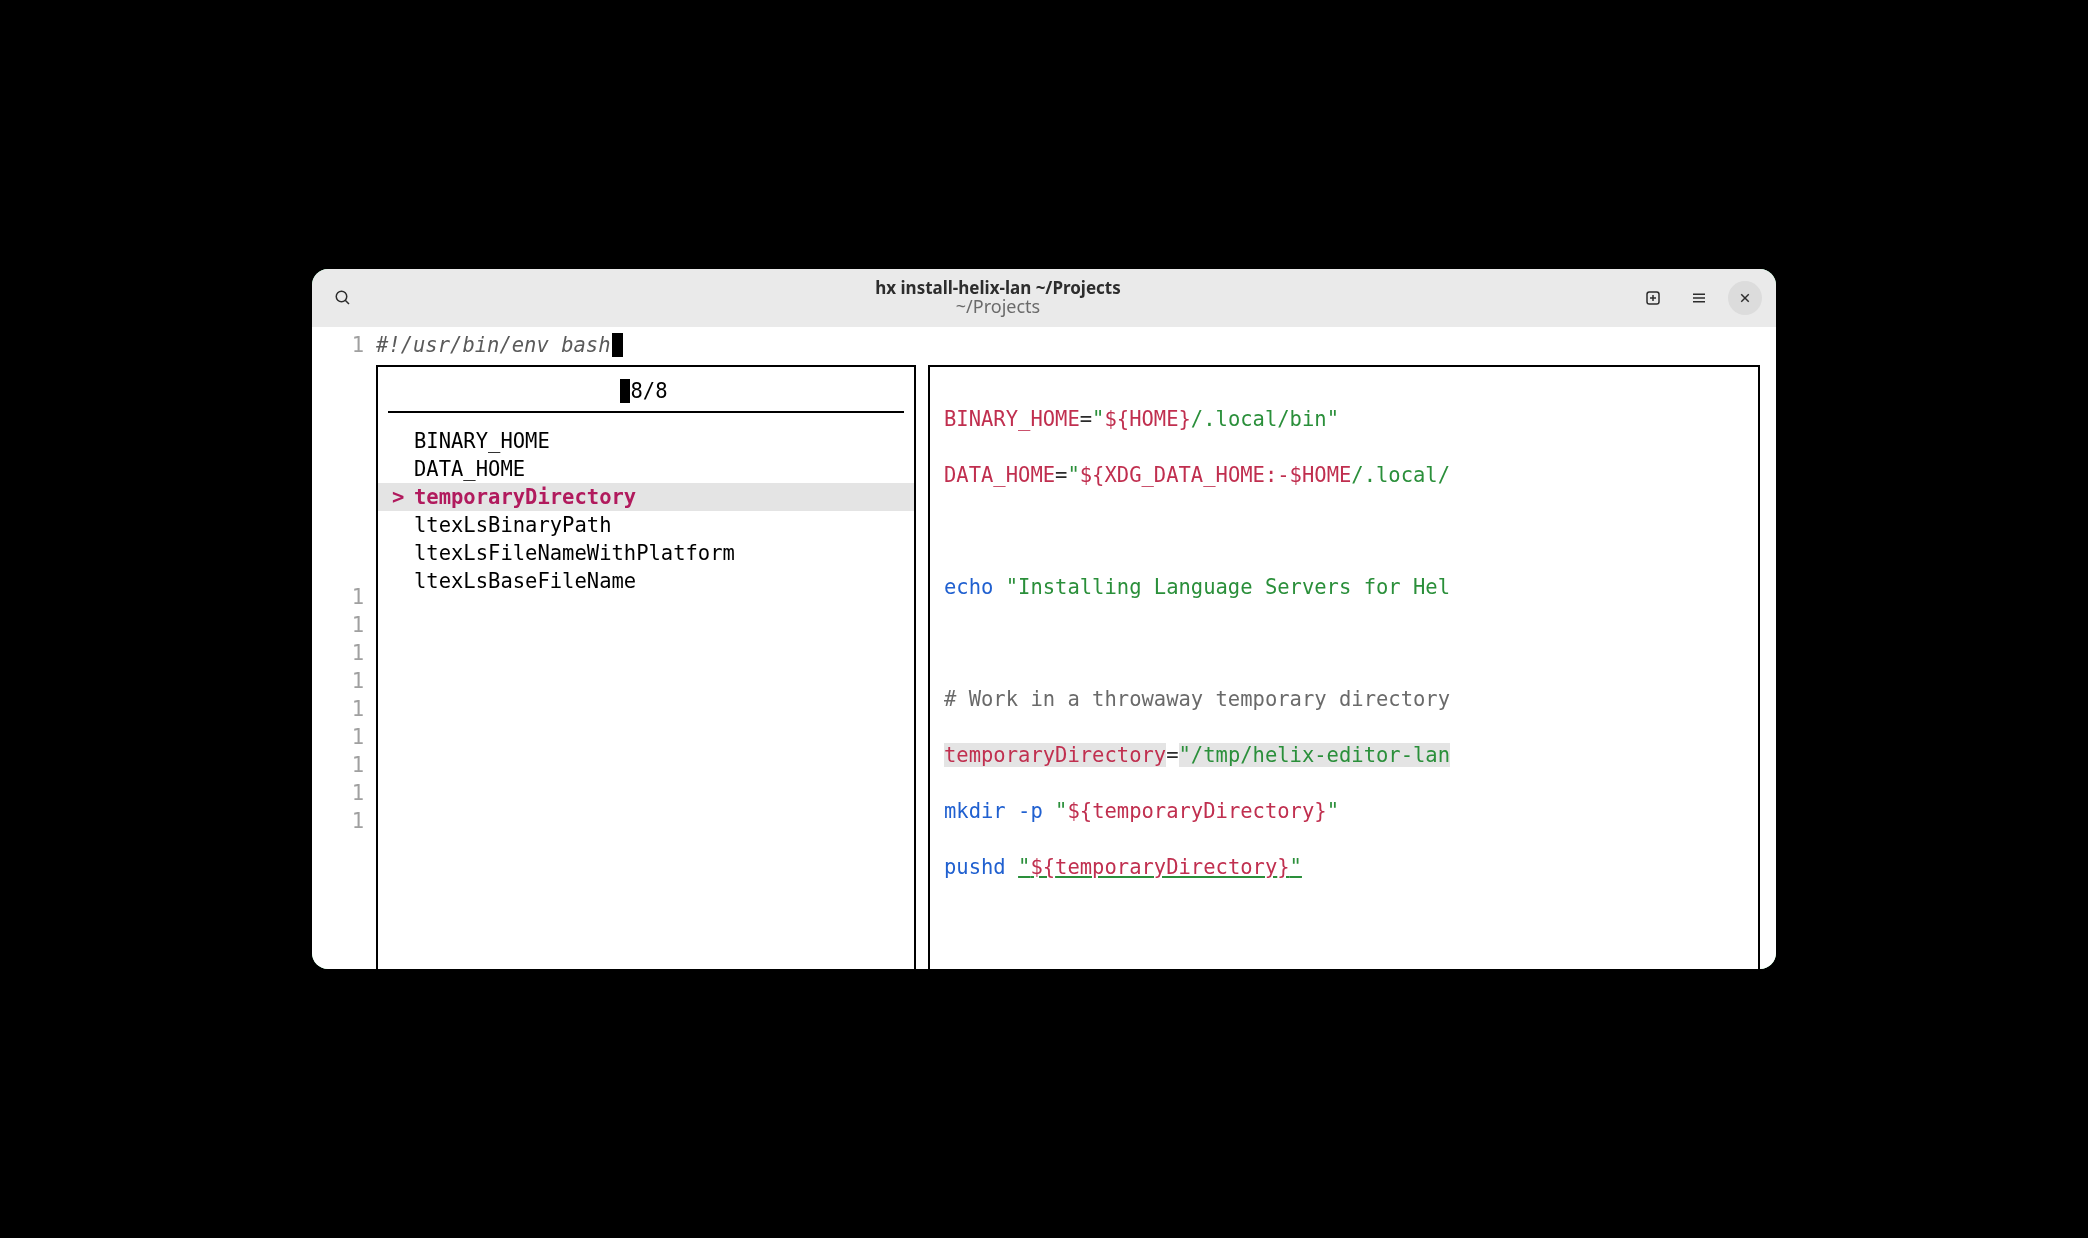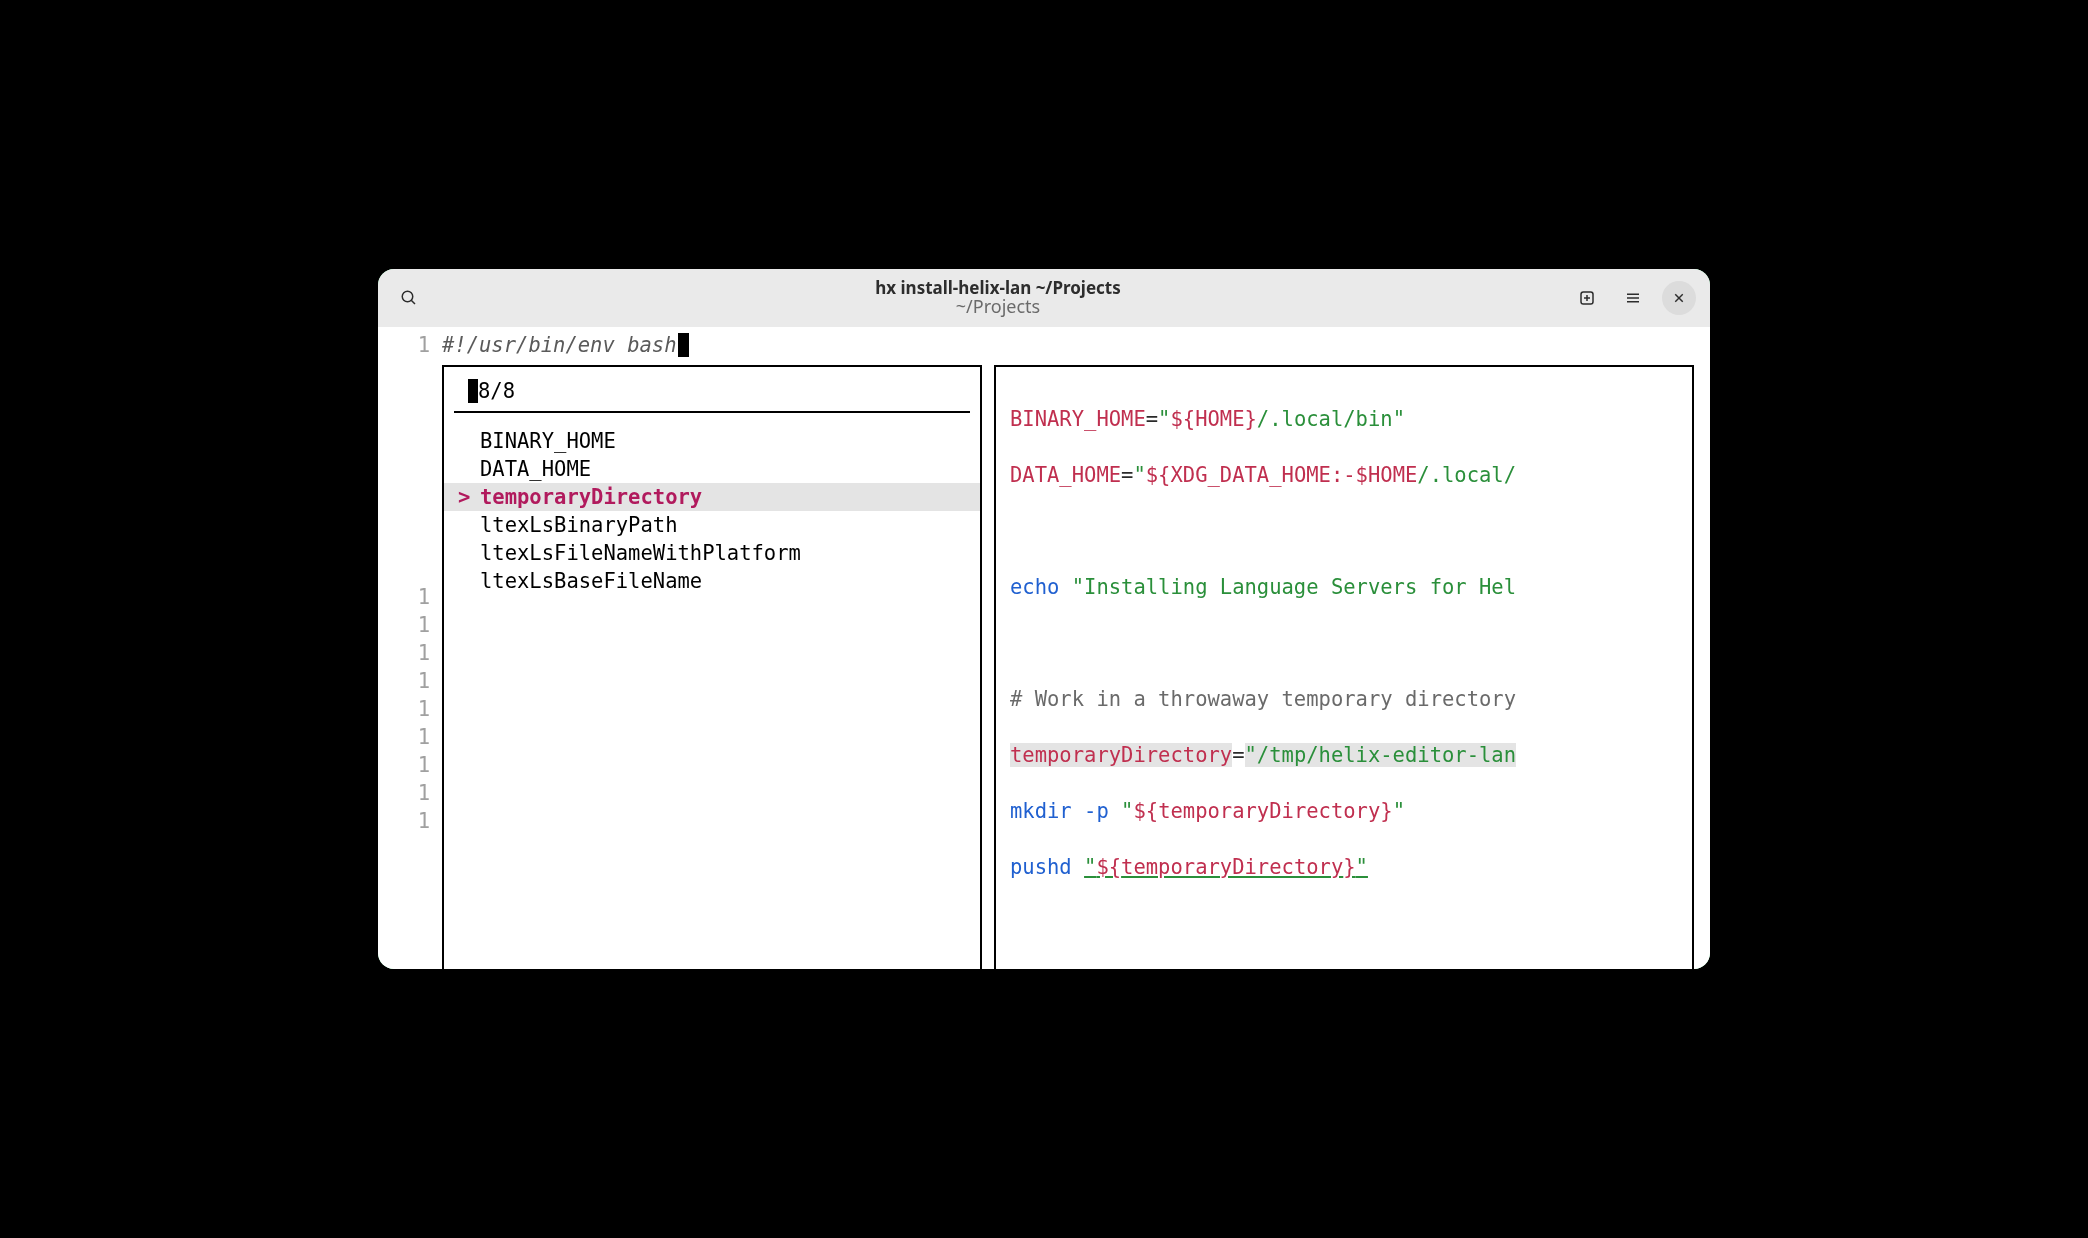--- a/index.html
+++ b/index.html
@@ -6,21 +6,21 @@
   body {
     background: #000;
     width: 2088px;
     height: 1238px;
     display: flex;
     align-items: center;
     justify-content: center;
     font-family: ui-monospace, 'SF Mono', Menlo, Consolas, monospace;
   }
   .window {
-    width: 1332px;
+    width: 1464px;
     height: 700px;
     background: #86efac;
     border-radius: 16px;
     overflow: hidden;
     box-shadow: 0 10px 40px rgba(0,0,0,0.5);
     display: flex;
     flex-direction: column;
   }
   .titlebar {
     background: #eaeaea;
@@ -106,21 +106,21 @@
     flex: 1;
     overflow: hidden;
   }
   .picker {
     display: flex;
     flex-direction: column;
     width: 540px; flex: 0 0 540px;
   }
   .picker-header {
     display: flex;
-    justify-content: flex-start;
+    justify-content: center;
     align-items: center;
     padding: 10px 18px 6px 14px;
     border-bottom: 2px solid #000;
     margin: 0 10px;
   }
   .picker-header .prompt-cursor {
     display:inline-block; width:10px; height:24px; background:#000;
   }
   .picker-list { padding-top: 14px; }
   .picker-row {

